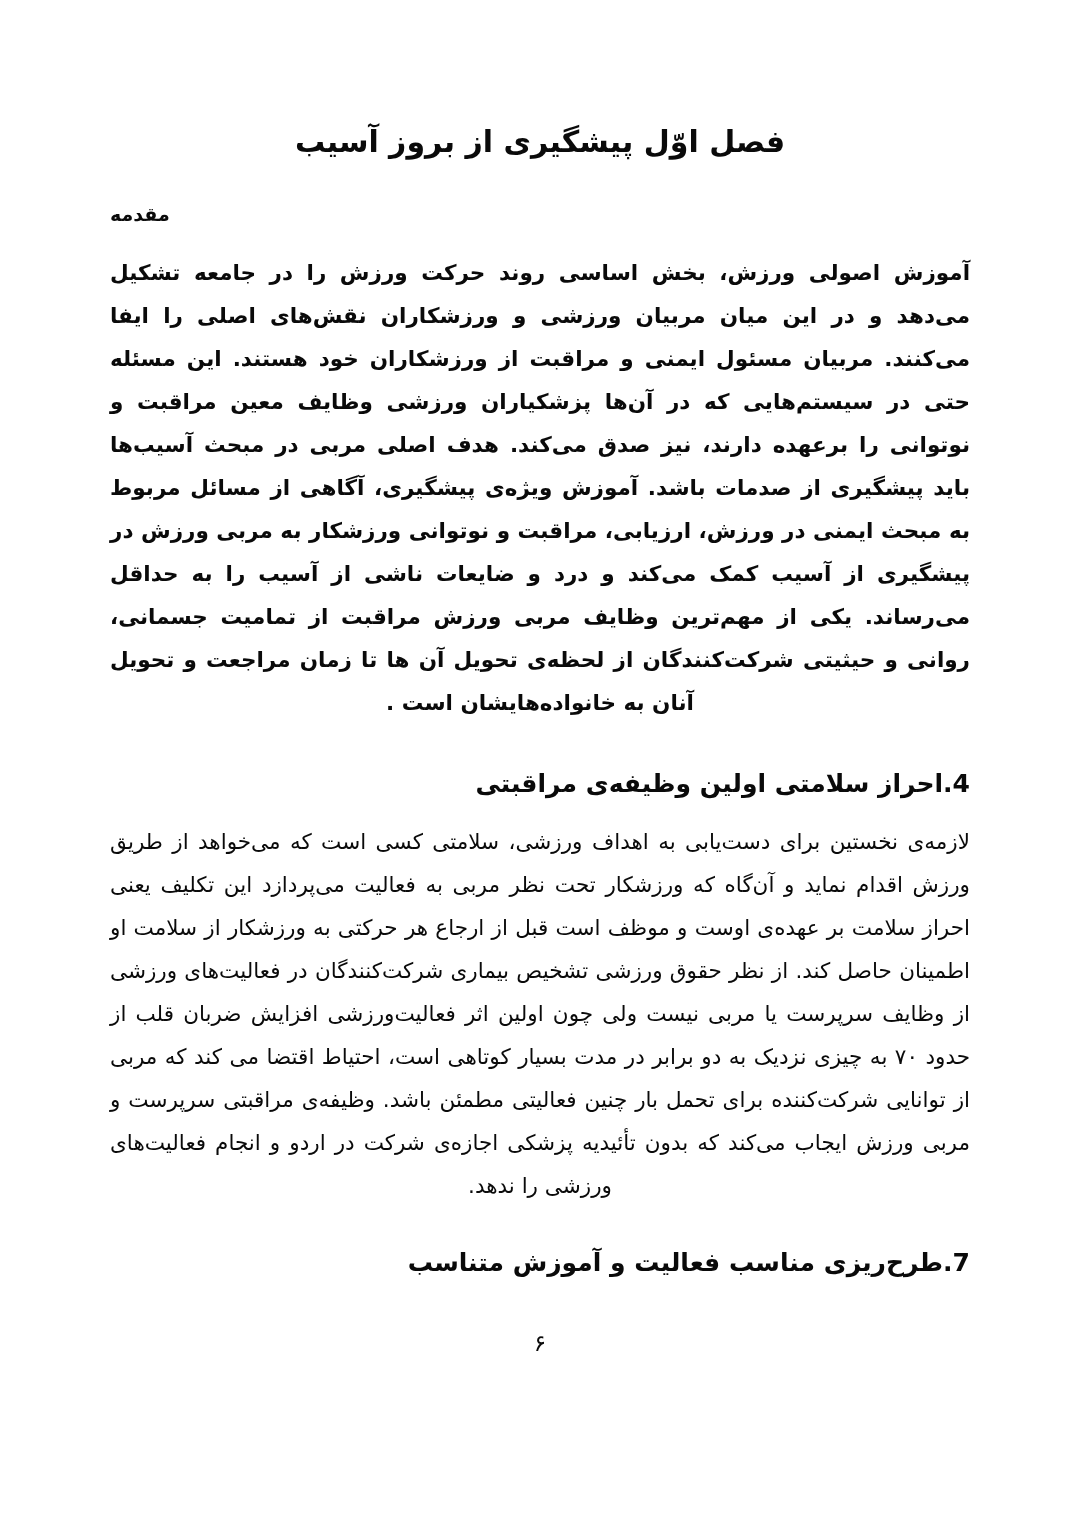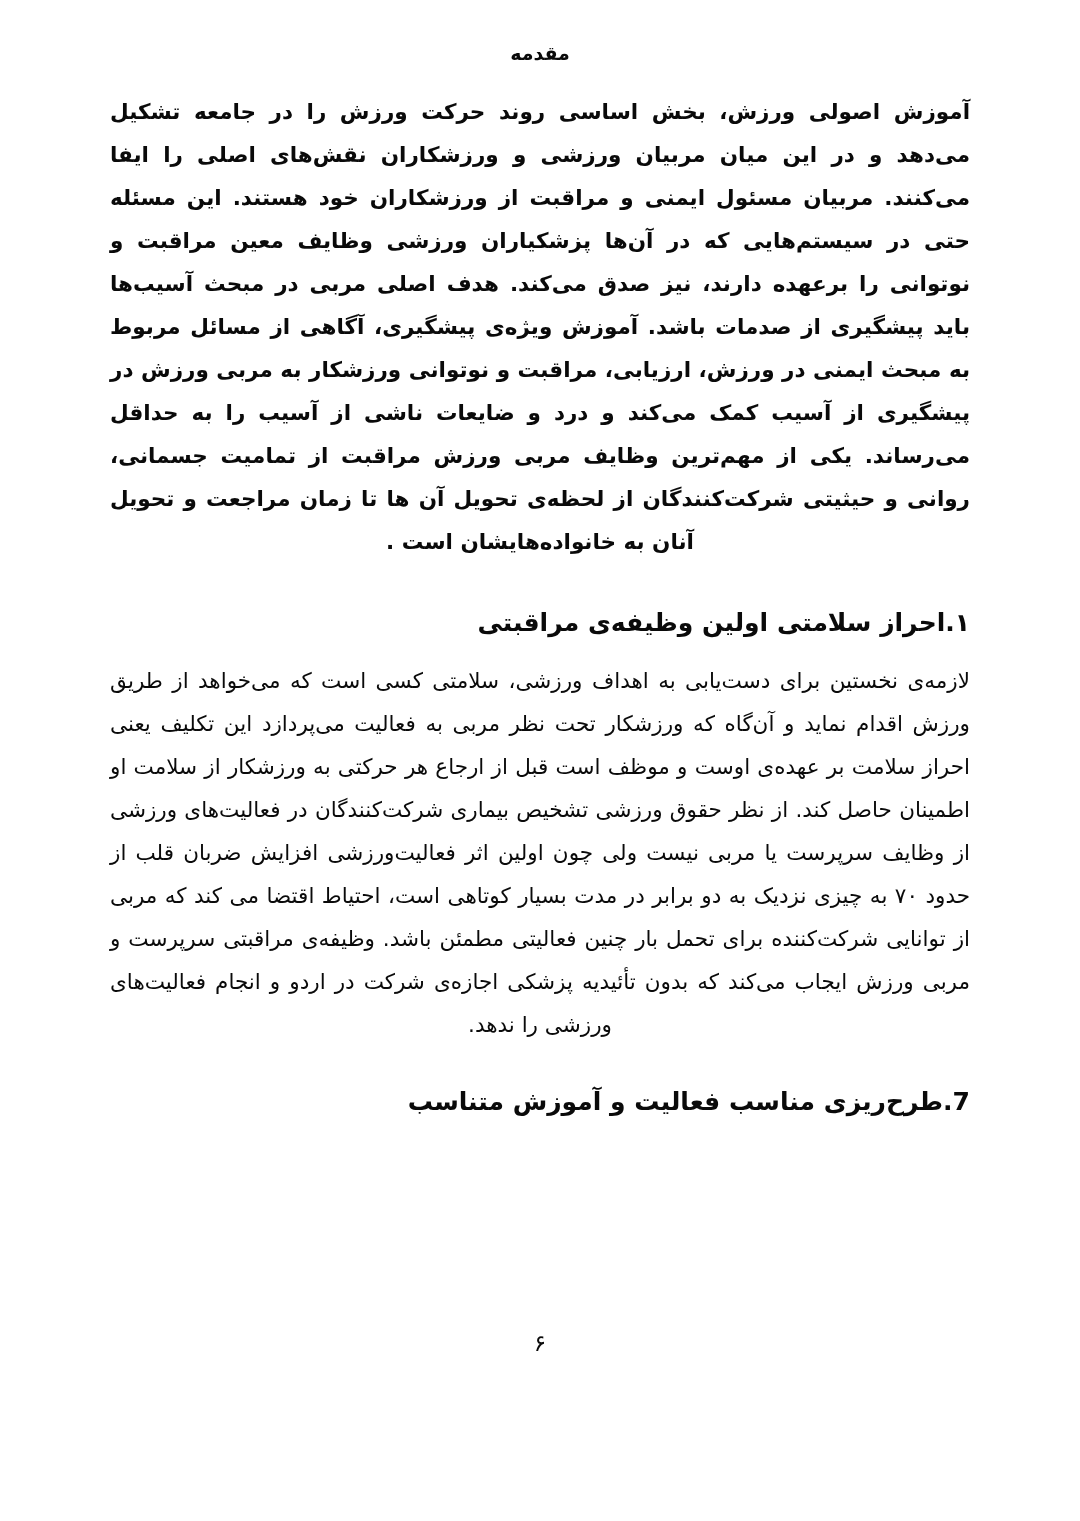--- a/index.html
+++ b/index.html
@@ -38,21 +38,21 @@
     font-size: 30px;
     font-weight: 700;
     letter-spacing: 0.2px;
     margin: 0;
     padding-top: 122px;
     line-height: 1.3;
     direction: rtl;
   }
 
   .section-label {
-    text-align: center;
+    text-align: left;
     font-size: 19px;
     font-weight: 700;
     margin: 0;
     padding-top: 42px;
     direction: rtl;
   }
 
   .body-para {
     direction: rtl;
     text-align: justify;
@@ -112,26 +112,27 @@
     user-select: none;
     margin-left: 16px;
   }
 </style>
 </head>
 <body>
 
 <div class="page">
   <div class="content">
 
+    <h1 class="doc-title">فصل اوّل پیشگیری از بروز آسیب</h1>
 
     <div class="section-label">مقدمه</div>
 
     <p class="body-para para-first">آموزش اصولی ورزش، بخش اساسی روند حرکت ورزش را در جامعه تشکیل می‌دهد و در این میان مربیان ورزشی و ورزشکاران نقش‌های اصلی را ایفا می‌کنند. مربیان مسئول ایمنی و مراقبت از ورزشکاران خود هستند. این مسئله حتی در سیستم‌هایی که در آن‌ها پزشکیاران ورزشی وظایف معین مراقبت و نوتوانی را برعهده دارند، نیز صدق می‌کند. هدف اصلی مربی در مبحث آسیب‌ها باید پیشگیری از صدمات باشد. آموزش ویژه‌ی پیشگیری، آگاهی از مسائل مربوط به مبحث ایمنی در ورزش، ارزیابی، مراقبت و نوتوانی ورزشکار به مربی ورزش در پیشگیری از آسیب کمک می‌کند و درد و ضایعات ناشی از آسیب را به حداقل می‌رساند. یکی از مهم‌ترین وظایف مربی ورزش مراقبت از تمامیت جسمانی، روانی و حیثیتی شرکت‌کنندگان از لحظه‌ی تحویل آن ها تا زمان مراجعت و تحویل آنان به خانواده‌هایشان است .</p>
 
-    <h2 class="heading heading-1">۱.احراز سلامتی اولین وظیفه‌ی مراقبتی</h2>
+    <h2 class="heading heading-1">4.احراز سلامتی اولین وظیفه‌ی مراقبتی</h2>
 
     <p class="body-para para-after-heading para-body-2">لازمه‌ی نخستین برای دست‌یابی به اهداف ورزشی، سلامتی کسی است که می‌خواهد از طریق ورزش اقدام نماید و آن‌گاه که ورزشکار تحت نظر مربی به فعالیت می‌پردازد این تکلیف یعنی احراز سلامت بر عهده‌ی اوست و موظف است قبل از ارجاع هر حرکتی به ورزشکار از سلامت او اطمینان حاصل کند. از نظر حقوق ورزشی تشخیص بیماری شرکت‌کنندگان در فعالیت‌های ورزشی از وظایف سرپرست یا مربی نیست ولی چون اولین اثر فعالیت‌ورزشی افزایش ضربان قلب از حدود ۷۰ به چیزی نزدیک به دو برابر در مدت بسیار کوتاهی است، احتیاط اقتضا می کند که مربی از توانایی شرکت‌کننده برای تحمل بار چنین فعالیتی مطمئن باشد. وظیفه‌ی مراقبتی سرپرست و مربی ورزش ایجاب می‌کند که بدون تأئیدیه پزشکی اجازه‌ی شرکت در اردو و انجام فعالیت‌های ورزشی را ندهد.</p>
 
     <h2 class="heading heading-2">7.طرح‌ریزی مناسب فعالیت و آموزش متناسب</h2>
 
 
   </div>
 
   <div class="page-number">۶</div>
 

